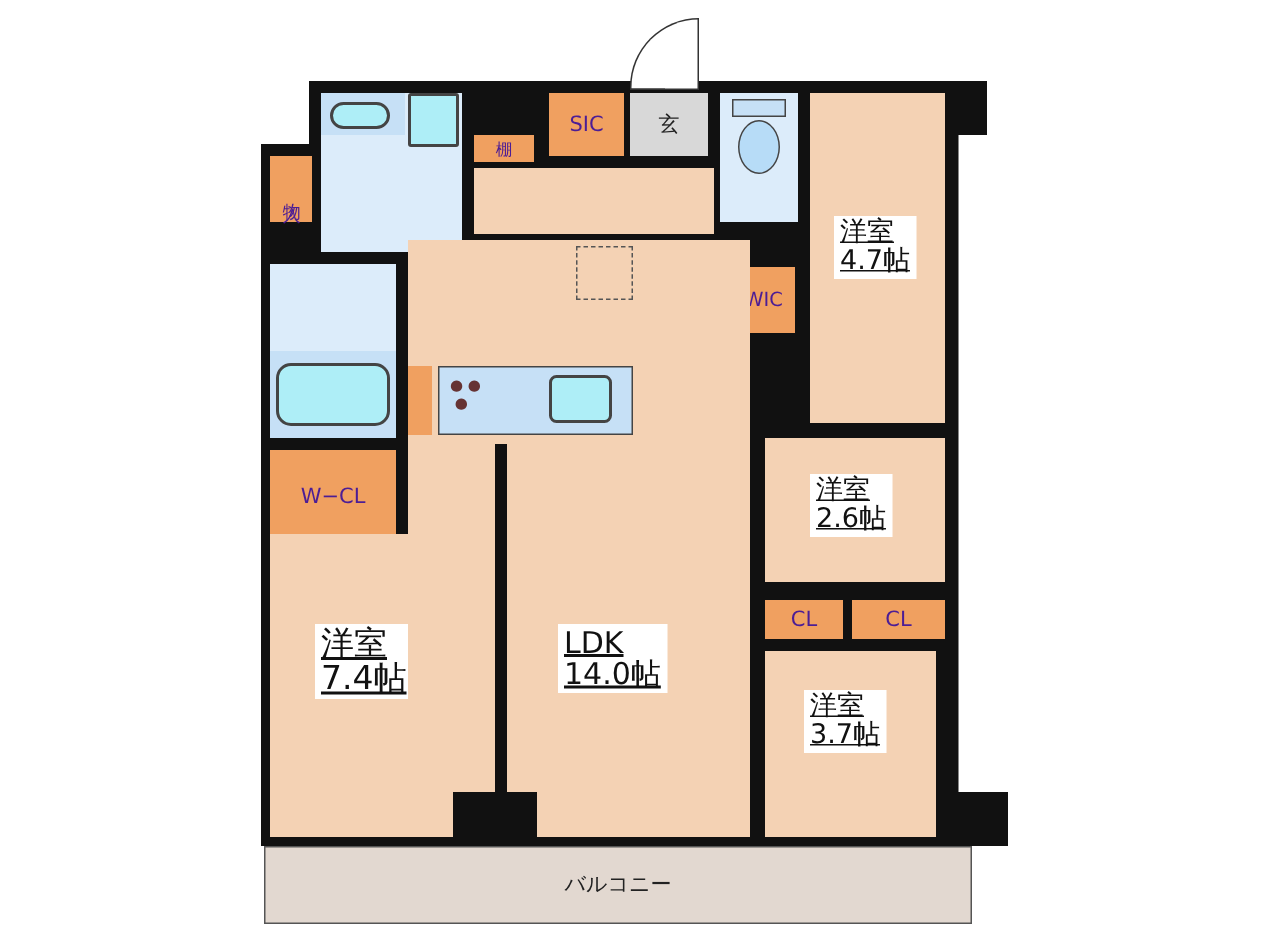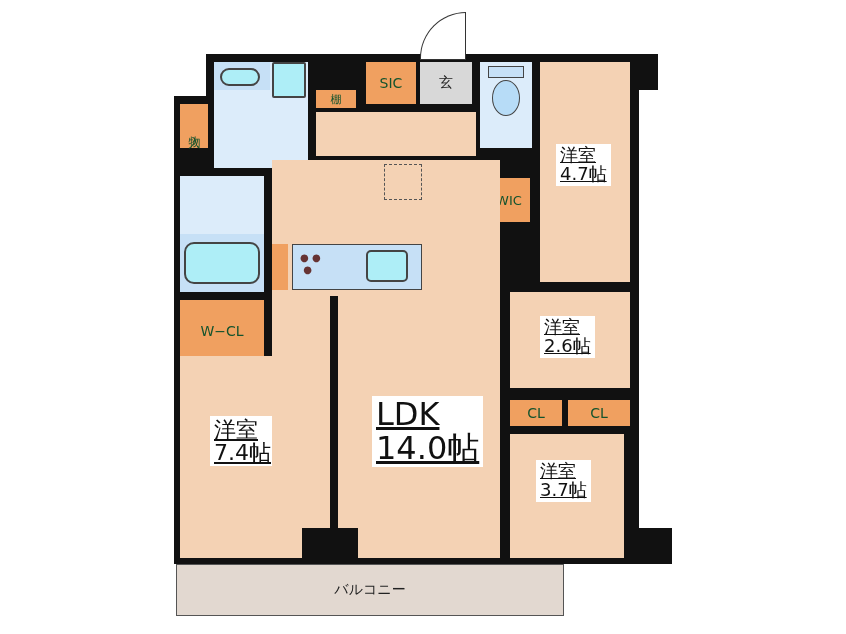--- a/index.html
+++ b/index.html
@@ -3,21 +3,21 @@
 <meta charset="utf-8">
 <style>
   html, body { margin:0; padding:0; background:#fff; }
   body { width:846px; height:634px; position:relative; overflow:hidden; font-family:"DejaVu Sans", sans-serif; }
   .abs { position:absolute; box-sizing:border-box; }
   .wall { background:#111; }
   .room { background:#f4d2b4; }
   .wet { background:#dcecfa; }
   .wet2 { background:#c6e0f6; }
   .tub { background:#aeeef7; border:2px solid #444; border-radius:10px; }
-  .storage { background:#f0a060; display:flex; align-items:center; justify-content:center; color:#14532d; }
+  .storage { background:#f0a060; display:flex; align-items:center; justify-content:center; color:#4c1d95; }
   .label { background:#fff; color:#111; line-height:1.05; padding:2px 4px;text-decoration:underline; }
   .door { border:1.5px solid #333; background:#fff; }
   .balcony { background:#e2d8d0; border:1.5px solid #555; display:flex; align-items:center; justify-content:center; color:#222; font-size:14px; }
   .entry { background:#d8d8d8; }
 </style>
 </head>
 <body>
 
 <div class="abs wall" style="left:174px;top:54px;width:465px;height:510px;"></div>
 <div class="abs wall" style="left:618px;top:54px;width:40px;height:36px;"></div>
@@ -65,34 +65,34 @@
 
 <div class="abs room" style="left:272px;top:160px;width:228px;height:398px;"></div>
 <div class="abs" style="left:272px;top:296px;width:60px;height:262px;background:transparent;"></div>
 <div class="abs" style="left:384px;top:164px;width:38px;height:36px;border:1.5px dashed #555;"></div>
 <div class="abs wet2" style="left:292px;top:244px;width:130px;height:46px;border:1px solid #444;"></div>
 <div class="abs tub" style="left:366px;top:250px;width:42px;height:32px;border-radius:5px;"></div>
 <div class="abs" style="left:300px;top:252px;width:30px;height:30px;color:#633;font-size:10px;line-height:12px;">● ●<br>&nbsp;●</div>
 <div class="abs storage" style="left:272px;top:244px;width:16px;height:46px;"></div>
 <div class="abs wall" style="left:330px;top:296px;width:8px;height:262px;"></div>
 <div class="abs room" style="left:338px;top:296px;width:162px;height:262px;"></div>
-<div class="abs label" style="left:372px;top:396px;font-size:32px;">
+<div class="abs label" style="left:372px;top:416px;font-size:20px;">
   <div>LDK</div>
   <div>14.0帖</div>
 </div>
 
 <div class="abs room" style="left:510px;top:292px;width:120px;height:96px;"></div>
 <div class="abs label" style="left:540px;top:316px;font-size:18px;">
   <div>洋室</div>
   <div>2.6帖</div>
 </div>
 <div class="abs storage" style="left:510px;top:400px;width:52px;height:26px;font-size:14px;">CL</div>
 <div class="abs storage" style="left:568px;top:400px;width:62px;height:26px;font-size:14px;">CL</div>
 
 <div class="abs room" style="left:510px;top:434px;width:114px;height:124px;"></div>
 <div class="abs label" style="left:536px;top:460px;font-size:18px;">
   <div>洋室</div>
   <div>3.7帖</div>
 </div>
 
 <div class="abs wall" style="left:302px;top:528px;width:56px;height:36px;"></div>
 
-<div class="abs balcony" style="left:176px;top:564px;width:388px;height:52px;">バルコニー</div>
+<div class="abs balcony" style="left:176px;top:564px;width:472px;height:52px;">バルコニー</div>
 
 </body></html>

